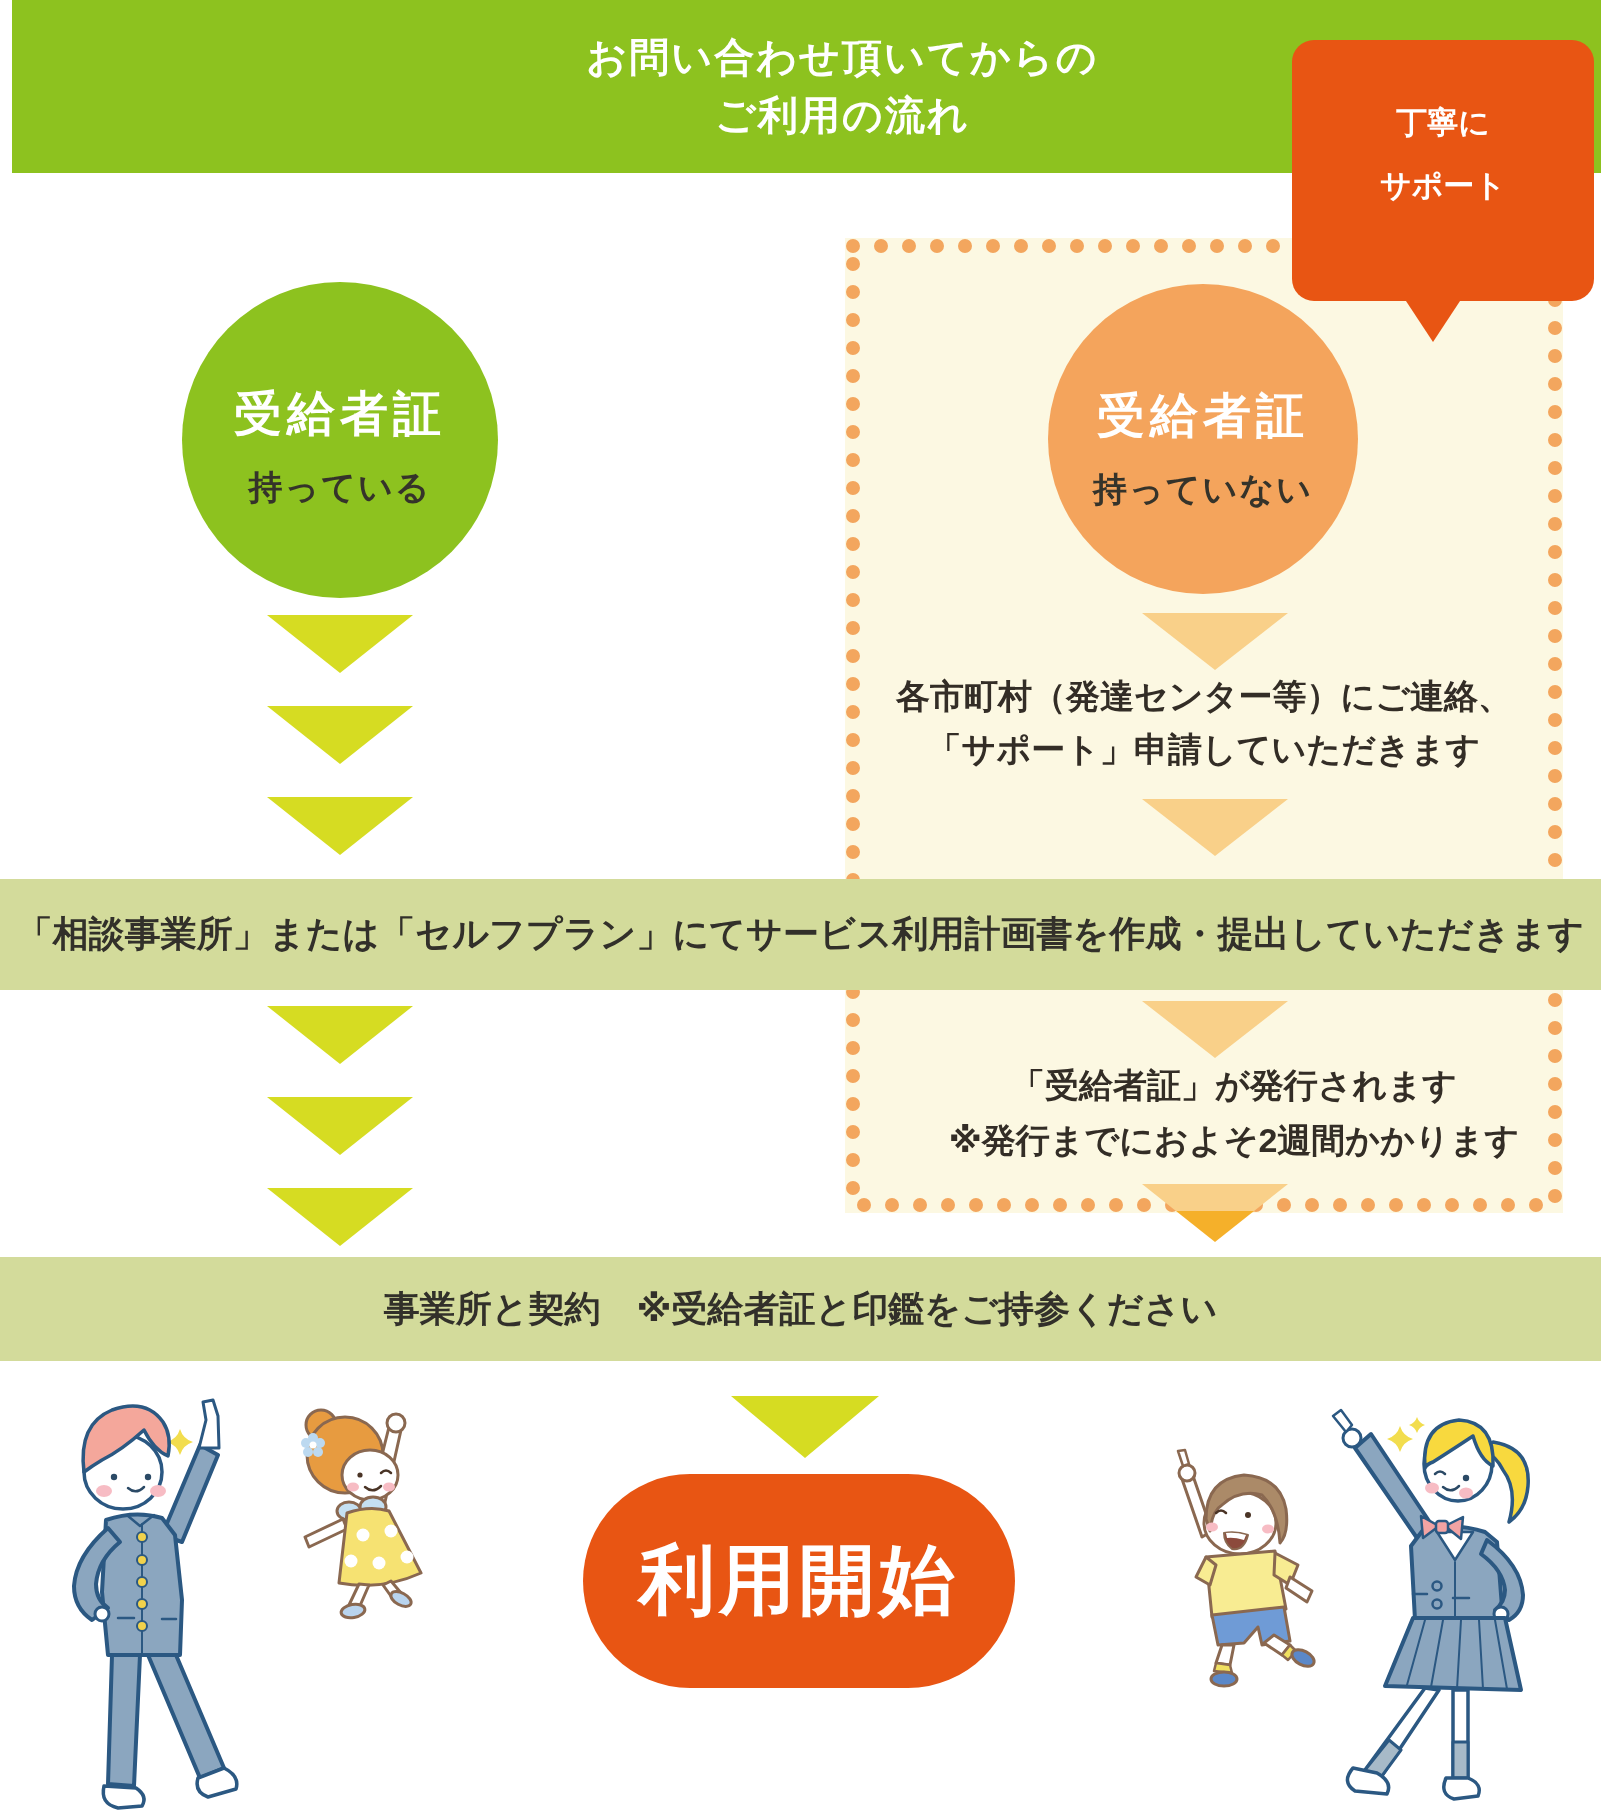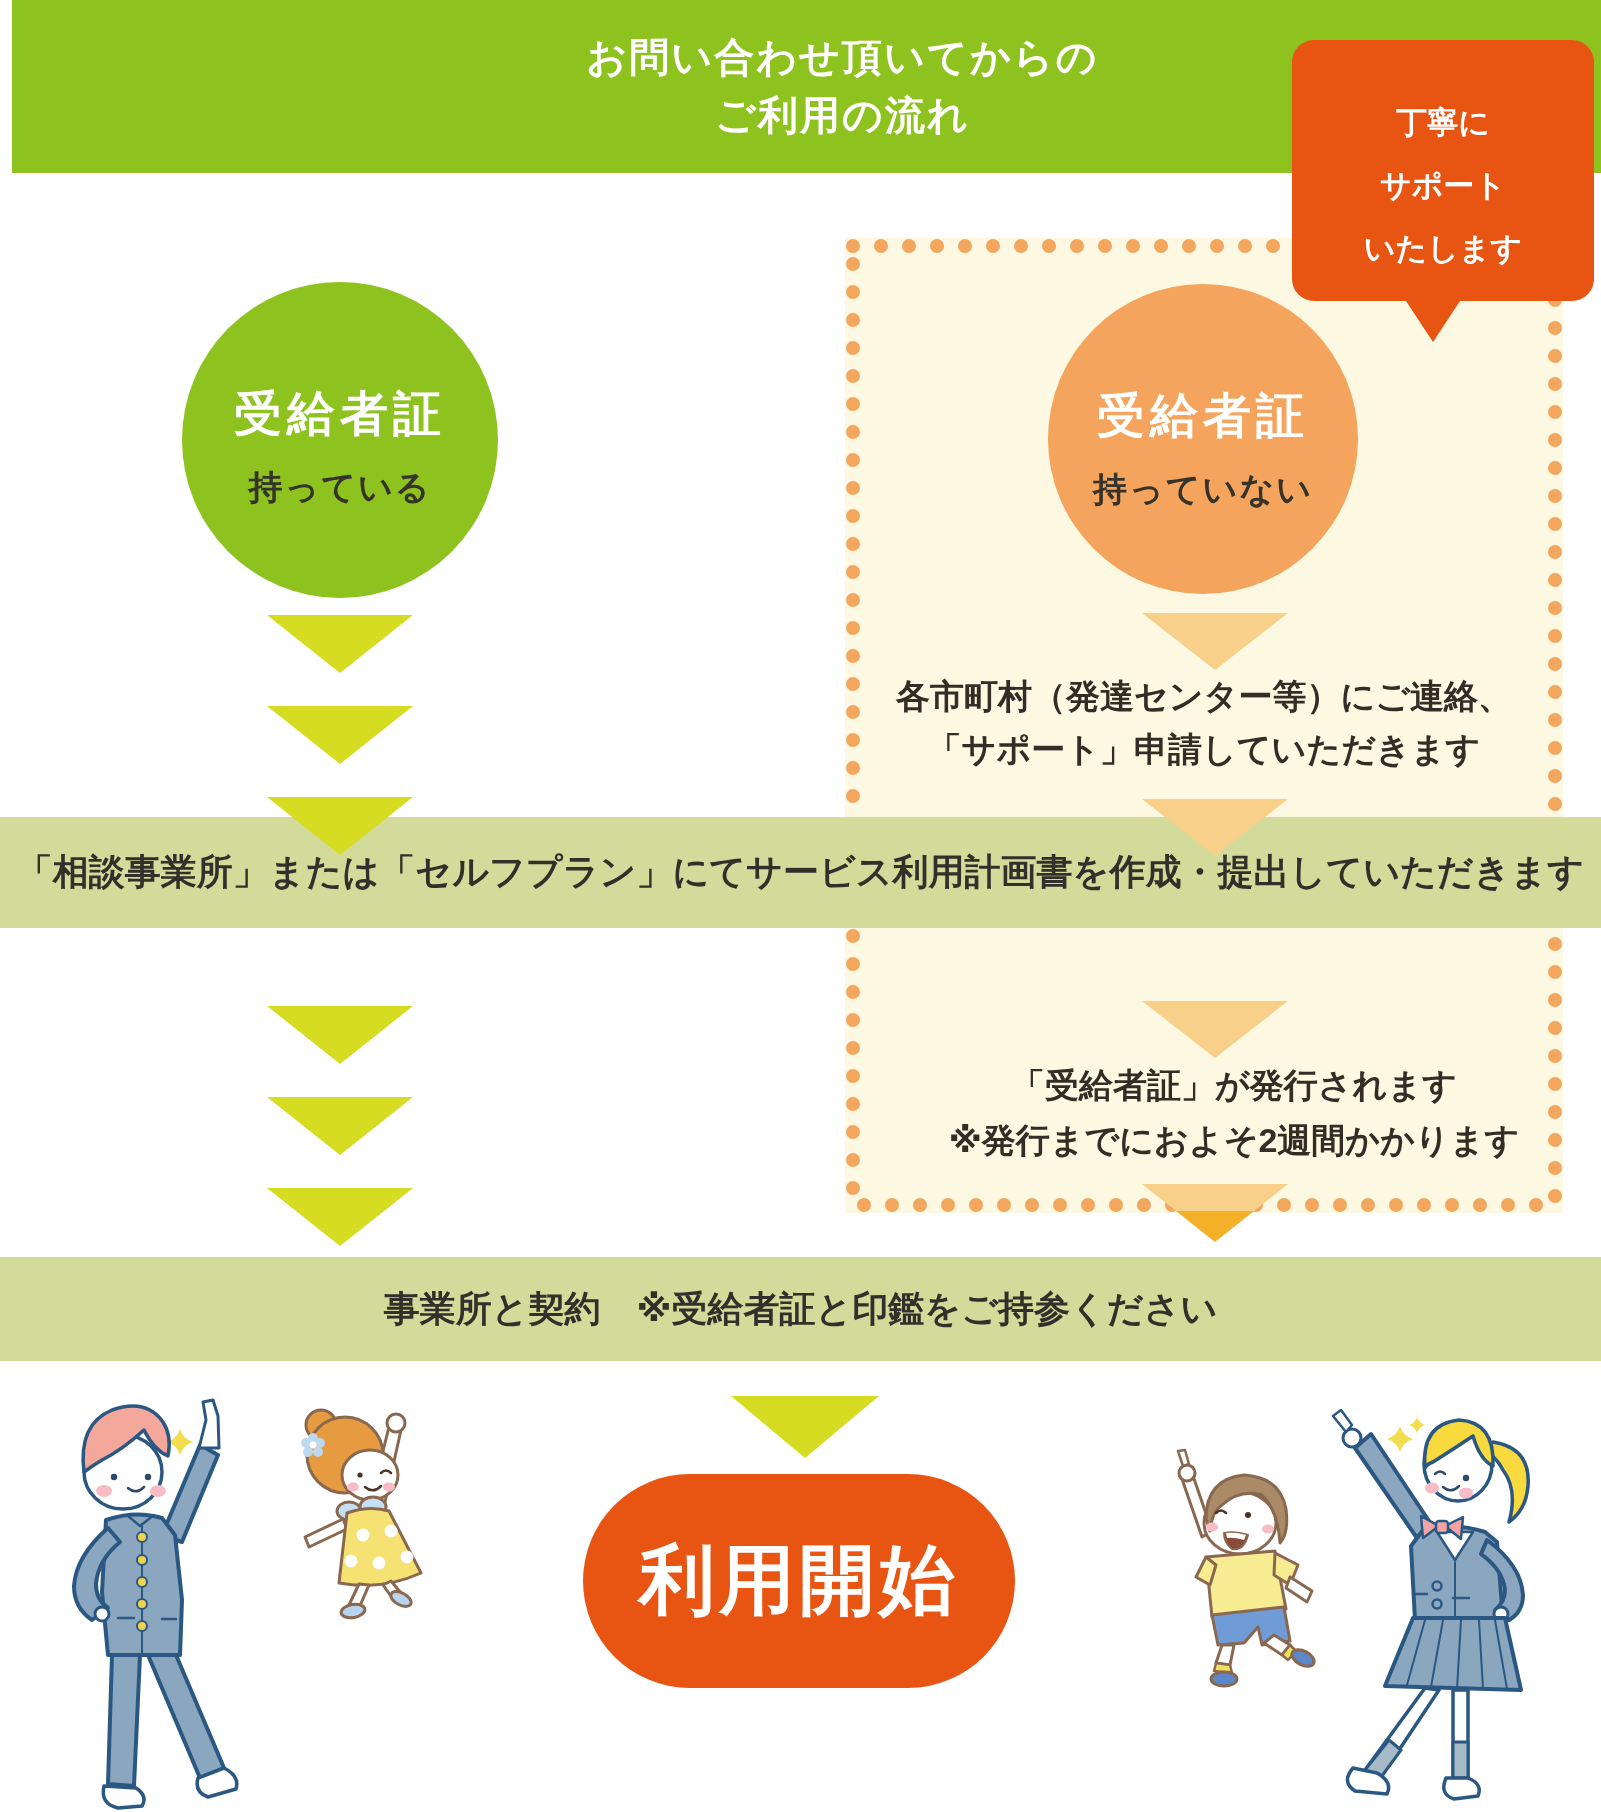--- a/index.html
+++ b/index.html
@@ -37,21 +37,21 @@
   .chev-2tone{width:146px;height:58px;
     background:linear-gradient(180deg,#f9d089 0%,#f9d089 46%,#f5b02a 46%,#f5b02a 100%);}
 
   
   .step-text{position:absolute;left:845px;width:718px;text-align:center;color:#332d26;font-weight:bold;z-index:3;}
   .step1{top:670px;font-size:34px;line-height:53px;}
   .step2{top:1058px;font-size:34px;line-height:55px;padding-left:30px;}
 
   
   .band{position:absolute;left:0;width:1601px;background:#d3db9b;z-index:2;display:flex;align-items:center;justify-content:center;}
-  .band-plan{top:817px;height:111px;}
+  .band-plan{top:879px;height:111px;}
   .band-contract{top:1257px;height:104px;}
   .band .band-text{color:#32302a;font-weight:bold;font-size:36px;letter-spacing:0px;text-align:center;}
 
   
   .start-pill{position:absolute;left:583px;top:1474px;width:432px;height:214px;background:#e85513;border-radius:110px;
     z-index:3;display:flex;align-items:center;justify-content:center;}
   .start-pill .p-label{color:#ffffff;font-weight:bold;font-size:76px;letter-spacing:4px;}
 
   .illus{position:absolute;z-index:3;}
 </style>
@@ -113,21 +113,20 @@
 
   <div class="chev chev-g" style="left:731px;top:1396px;width:148px;height:62px"></div>
   <div class="start-pill">
     <div class="p-label">利用開始</div>
   </div>
 
   <div class="bubble">
     <div class="bpad"></div>
     <div class="bline">丁寧に</div>
     <div class="bline">サポート</div>
-    <div class="bline">いたします</div>
     <div class="bubble-tail"></div>
   </div>
 
   <svg class="illus" style="left:60px;top:1360px" width="230" height="452" viewBox="0 0 230 452">
     <g stroke-linejoin="round" stroke-linecap="round">
       <path d="M102,175 L140,85 L158,95 L122,182 Z" fill="#8ba6bf" stroke="#2b5882" stroke-width="4"></path>
       <path d="M139,88 L146,60 L143,42 L153,40 L158,56 L159,88 Z" fill="#ffffff" stroke="#2b5882" stroke-width="3"></path>
       <path d="M120,69 Q123,79 133,82 Q123,85 120,95 Q117,85 107,82 Q117,79 120,69 Z" fill="#f2dd4e"></path>
       <path d="M102,63 Q104,69 110,71 Q104,73 102,79 Q100,73 94,71 Q100,69 102,63 Z" fill="#f2dd4e"></path>
       <ellipse cx="63" cy="112" rx="39" ry="37" fill="#ffffff" stroke="#2b5882" stroke-width="3.5"></ellipse>

